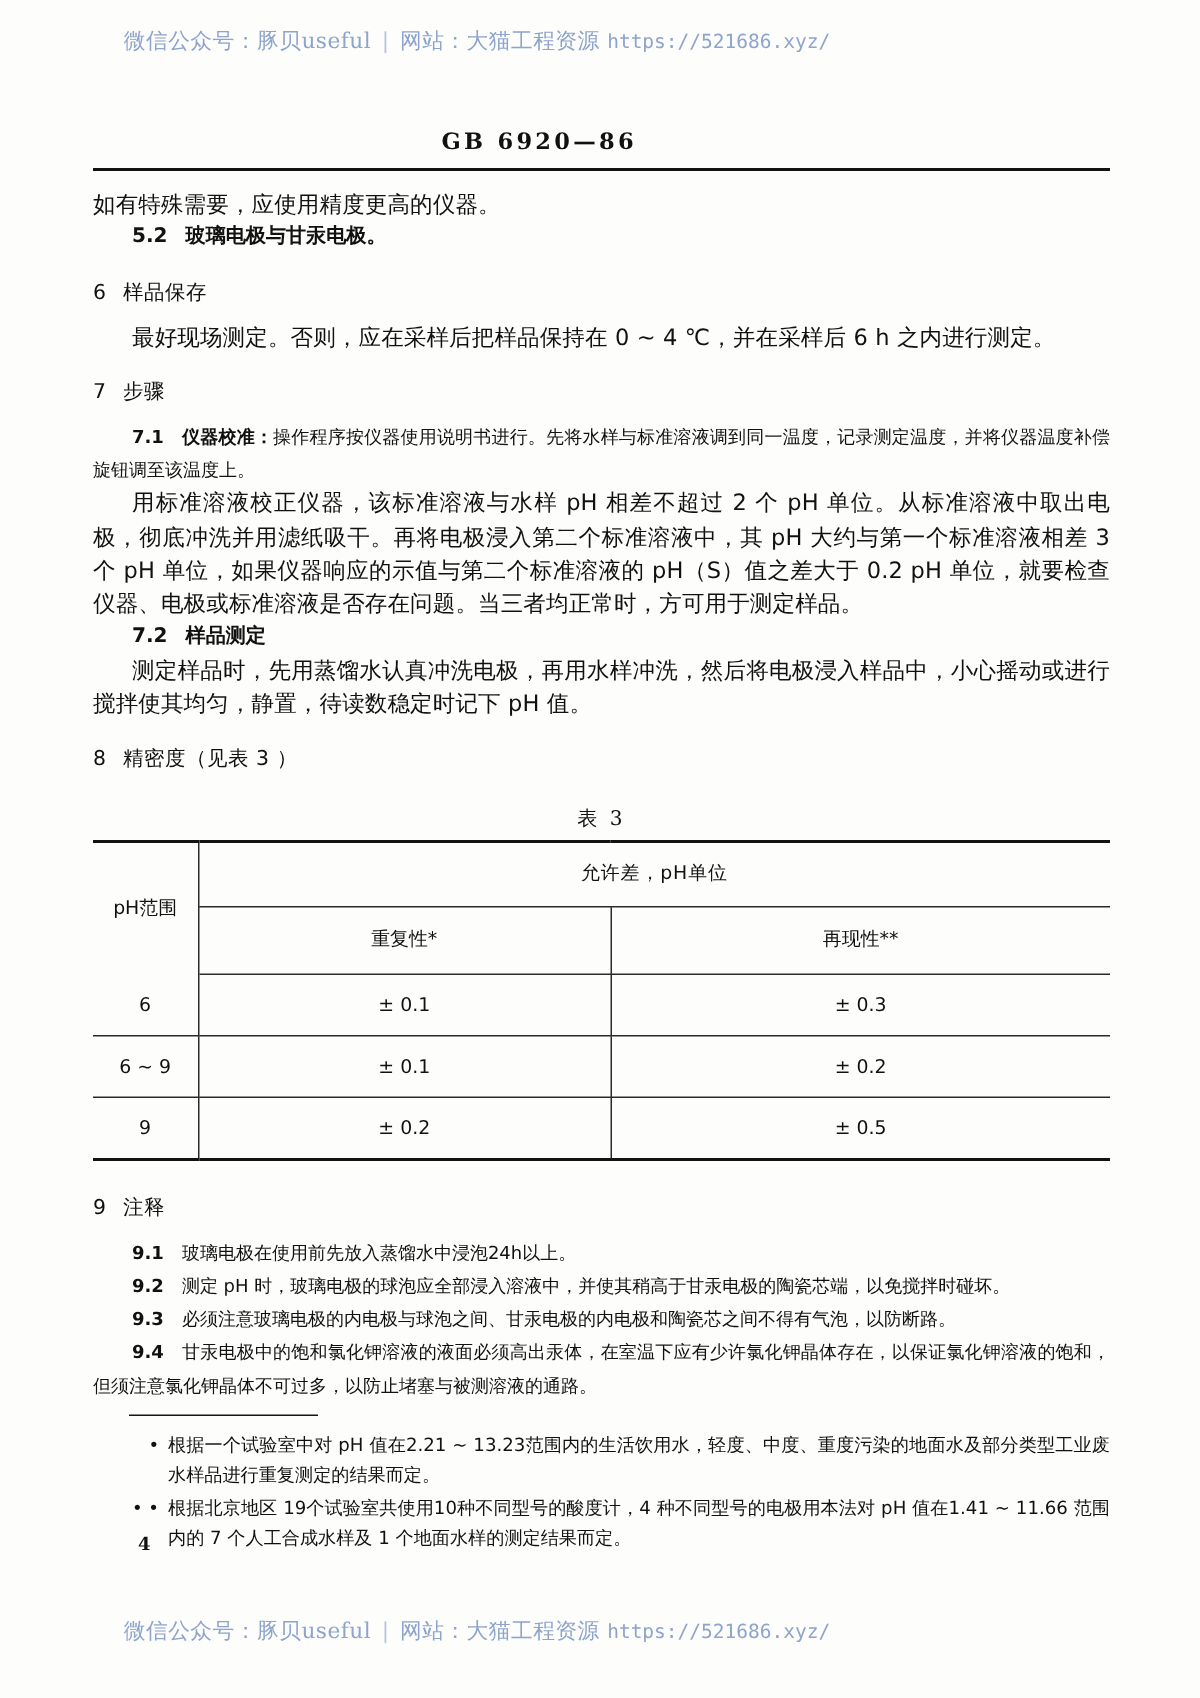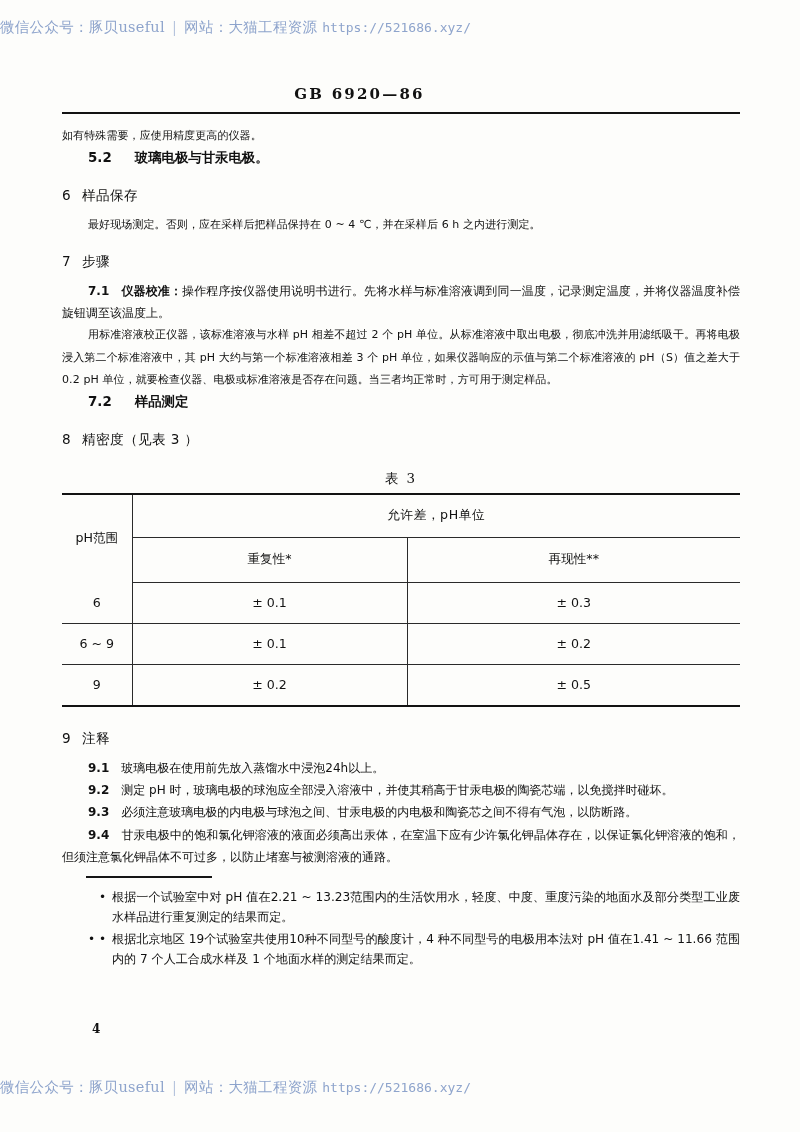--- a/index.html
+++ b/index.html
@@ -20,21 +20,21 @@
     position: absolute;
     inset: 0;
     background: #fdfdfb;
   }
 
   
   .watermark {
     position: absolute;
     left: 0;
     width: 636px;
-    text-align: left;
+    text-align: center;
     font-size: 14.5px;
     color: #8ea4cc;
     letter-spacing: 0.3px;
     white-space: nowrap;
     font-family: "DejaVu Serif", "Liberation Serif", serif;
   }
   .watermark .sep {
     color: #b6c4dd;
     padding: 0 7px;
   }
@@ -69,21 +69,21 @@
 
   
   .content {
     position: absolute;
     top: 125px;
     left: 62px;
     width: 678px;
   }
 
   .para {
-    font-size: 11px;
+    font-size: 15px;
     line-height: 22.3px;
     text-align: justify;
     text-justify: inter-ideograph;
     letter-spacing: 0.1px;
     font-family: "DejaVu Sans", "Liberation Sans", sans-serif;
   }
   .indent { text-indent: 26px; }
 
   .sec-head {
     font-size: 13.6px;
@@ -97,21 +97,21 @@
   }
 
   .sub-head {
     font-size: 13.4px;
     line-height: 22.3px;
     font-weight: bold;
     text-indent: 26px;
   }
   .sub-head .lbl {
     font-weight: bold;
-    padding-right: 23px;
+    padding-right: 12px;
   }
 
   .sub-para {
     font-size: 12px;
     line-height: 22.3px;
     text-align: justify;
     text-justify: inter-ideograph;
     text-indent: 26px;
   }
   .sub-para .lbl {
@@ -241,20 +241,21 @@
     <div class="sub-para">
       <span class="lbl">7.1</span><span style="font-weight:bold">仪器校准：</span><span>操作程序按仪器使用说明书进行。先将水样与标准溶液调到同一温度，记录测定温度，并将仪器温度补偿旋钮调至该温度上。</span>
     </div>
 
     <div class="para indent">用标准溶液校正仪器，该标准溶液与水样 pH 相差不超过 2 个 pH 单位。从标准溶液中取出电极，彻底冲洗并用滤纸吸干。再将电极浸入第二个标准溶液中，其 pH 大约与第一个标准溶液相差 3 个 pH 单位，如果仪器响应的示值与第二个标准溶液的 pH（S）值之差大于 0.2 pH 单位，就要检查仪器、电极或标准溶液是否存在问题。当三者均正常时，方可用于测定样品。</div>
 
     <div class="sub-head">
       <span class="lbl">7.2</span><span>样品测定</span>
     </div>
 
+    <div class="para indent">测定样品时，先用蒸馏水认真冲洗电极，再用水样冲洗，然后将电极浸入样品中，小心摇动或进行搅拌使其均匀，静置，待读数稳定时记下 pH 值。</div>
 
     <div class="gap-m"></div>
 
     <div class="sec-head">
       <span class="num">8</span><span>精密度（见表 3 ）</span>
     </div>
 
     <div class="gap-l"></div>
 
     <div class="table-caption">表 3</div>

